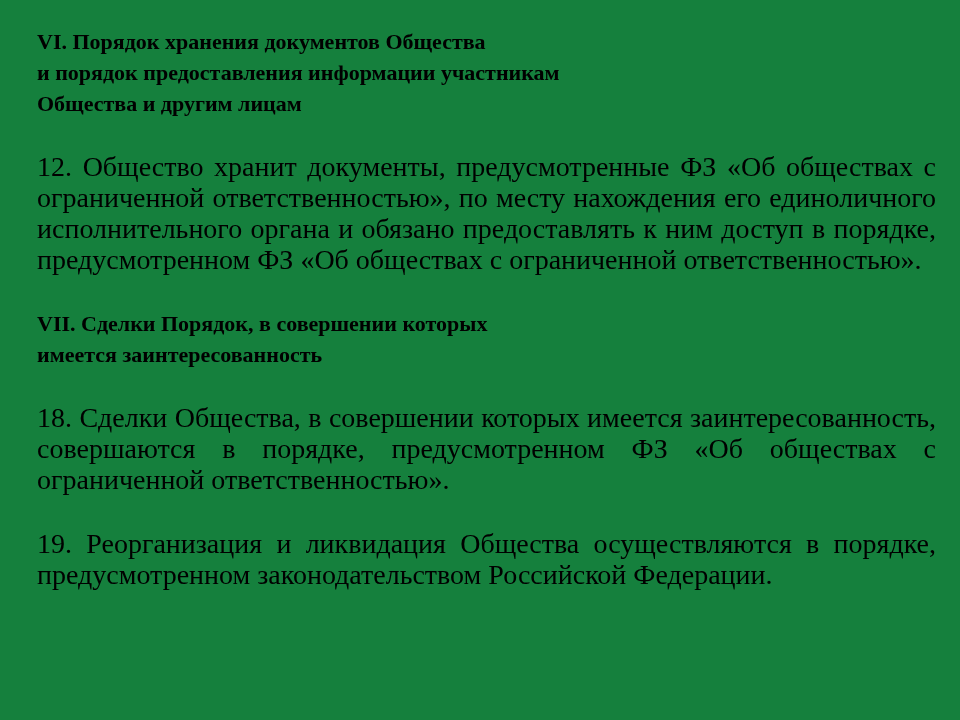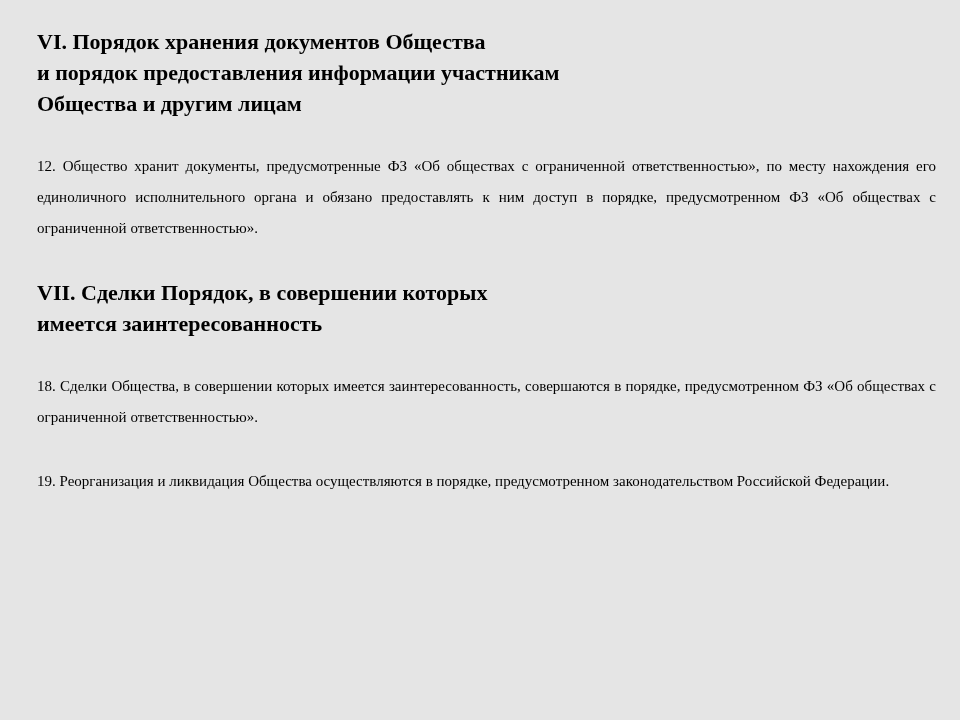--- a/index.html
+++ b/index.html
@@ -12,34 +12,34 @@
     height: 720px;
     overflow: hidden;
     font-family: "Liberation Serif", "DejaVu Serif", serif;
     color: #000000;
   }
   .page {
     box-sizing: border-box;
     width: 960px;
     height: 720px;
     padding: 26px 24px 0 37px;
-    background: #e5e5e5;
+    background: #15803d;
     overflow: hidden;
   }
   .section-heading {
     margin: 0 0 32px 0;
     font-size: 22px;
     line-height: 31px;
     font-weight: bold;
     white-space: pre-line; 
     text-align: left;
   }
   .clause-paragraph {
     margin: 0 0 33px 0;
-    font-size: 15px;
+    font-size: 28px;
     line-height: 31px;
     font-weight: normal;
     text-align: justify;
     text-align-last: left;
   }
 </style>
 </head>
 <body>
 
 <main class="page">

